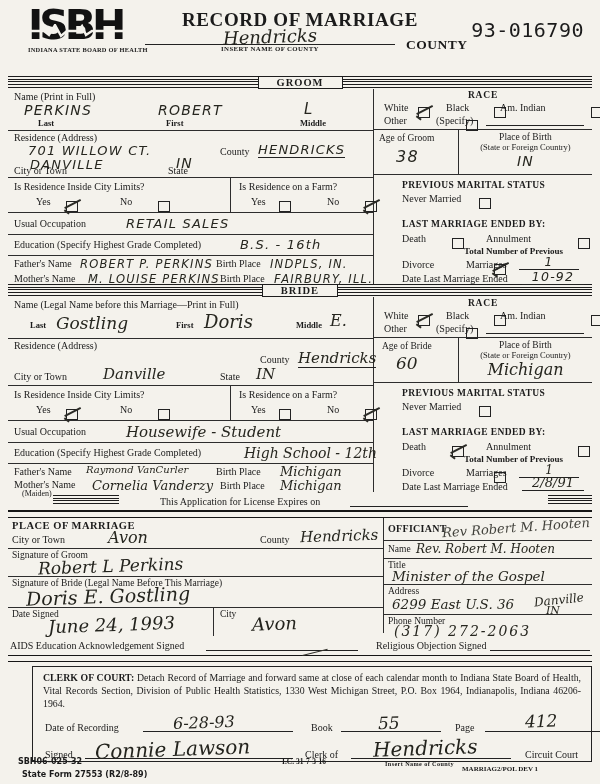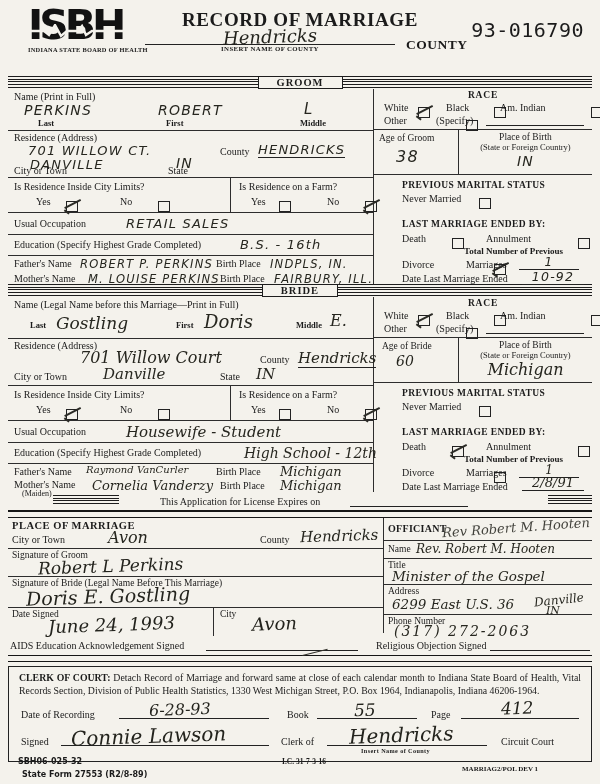--- a/index.html
+++ b/index.html
@@ -190,21 +190,20 @@
           <span class="lbl10 abs" style="left:6px;top:2px;">Name (Legal Name before this Marriage—Print in Full)</span>
           <span class="lbl abs b" style="left:22px;top:23px;font-size:8.5px;">Last</span>
           <span class="hs abs" style="left:48px;top:16px;font-size:17px;">Gostling</span>
           <span class="lbl abs b" style="left:168px;top:23px;font-size:8.5px;">First</span>
           <span class="hs abs" style="left:196px;top:14px;font-size:18px;">Doris</span>
           <span class="lbl abs b" style="left:288px;top:23px;font-size:8.5px;">Middle</span>
           <span class="hs abs" style="left:322px;top:14px;font-size:16px;">E.</span>
         </div>
         <div class="r bb" style="height:46px;">
           <span class="lbl10 abs" style="left:6px;top:1px;">Residence (Address)</span>
-          <span class="hs abs" style="left:72px;top:9px;font-size:16px;">701 Willow Court</span>
           <span class="lbl10 abs" style="left:252px;top:15px;">County</span>
           <span class="hs abs uf" style="left:290px;top:10px;font-size:15px;">Hendricks</span>
           <span class="lbl10 abs" style="left:6px;top:32px;">City or Town</span>
           <span class="hs abs" style="left:95px;top:26px;font-size:15px;">Danville</span>
           <span class="lbl10 abs" style="left:212px;top:32px;">State</span>
           <span class="hs abs" style="left:248px;top:26px;font-size:15px;">IN</span>
         </div>
         <div class="colwrap bb" style="height:34px;">
           <div class="vline r" style="width:222px;">
             <span class="lbl10 abs" style="left:6px;top:3px;">Is Residence Inside City Limits?</span>
@@ -251,21 +250,21 @@
           <span class="lbl10 abs" style="left:126px;top:13px;">Am. Indian</span>
           <span class="bx abs" style="left:185px;top:14px;"></span>
           <span class="lbl10 abs" style="left:10px;top:26px;">Other</span>
           <span class="bx abs" style="left:44px;top:27px;"></span>
           <span class="lbl10 abs" style="left:62px;top:26px;">(Specify)</span>
           <span class="uf abs" style="left:112px;top:26px;width:98px;height:10px;"></span>
         </div>
         <div class="colwrap bb" style="height:44px;">
           <div class="vline r" style="width:84px;">
             <span class="lbl abs" style="left:8px;top:3px;font-size:9.5px;">Age of Bride</span>
-            <span class="hs abs" style="left:22px;top:15px;font-size:14px;">60</span>
+            <span class="hs abs" style="left:22px;top:15px;font-size:17px;">60</span>
           </div>
           <div class="r" style="flex:1;text-align:center;">
             <div class="lbl" style="margin-top:2px;font-size:9.5px;">Place of Birth</div>
             <div class="lbl" style="font-size:8.5px;">(State or Foreign Country)</div>
             <div class="hs" style="margin-top:0;font-size:16px;">Michigan</div>
           </div>
         </div>
         <div class="r" style="height:111px;">
           <span class="b abs" style="left:28px;top:5px;font-size:9.5px;letter-spacing:.4px;">PREVIOUS MARITAL STATUS</span>
           <span class="lbl10 abs" style="left:28px;top:18px;">Never Married</span>
@@ -350,21 +349,21 @@
     </div>
 
     <div class="r" style="height:22px;">
       <span class="lbl10 abs" style="left:2px;top:7px;">AIDS Education Acknowledgement Signed</span>
       <span class="uf abs" style="left:198px;top:8px;width:152px;height:9px;text-align:center;"><span class="tick" style="margin-left:60px;"></span></span>
       <span class="lbl10 abs" style="left:368px;top:7px;">Religious Objection Signed</span>
       <span class="uf abs" style="left:482px;top:8px;width:100px;height:9px;"></span>
     </div>
     <div class="heavy" style="border-top-width:1.2px;"></div>
 
-    <div class="r" style="margin-top:4px;border:1.6px solid #222;height:94px;">
+    <div class="r" style="margin-top:4px;border:1.6px solid #222;height:94px;margin-left:24px;">
       <div style="padding:5px 10px 0 10px;font-size:9.8px;line-height:1.32;text-align:justify;">
         <span class="b">CLERK OF COURT:</span>
         <span>Detach Record of Marriage and forward same at close of each calendar month to Indiana State Board of Health, Vital Records Section, Division of Public Health Statistics, 1330 West Michigan Street, P.O. Box 1964, Indianapolis, Indiana 46206-1964.</span>
       </div>
       <div class="r" style="height:26px;margin-top:2px;">
         <span class="lbl10 abs" style="left:12px;top:9px;">Date of Recording</span>
         <span class="uf abs" style="left:110px;top:18px;width:150px;"></span>
         <span class="sig abs" style="left:140px;top:0;font-size:16px;">6-28-93</span>
         <span class="lbl10 abs" style="left:278px;top:9px;text-align:center;">Book</span>
         <span class="uf abs" style="left:308px;top:18px;width:100px;"></span>

